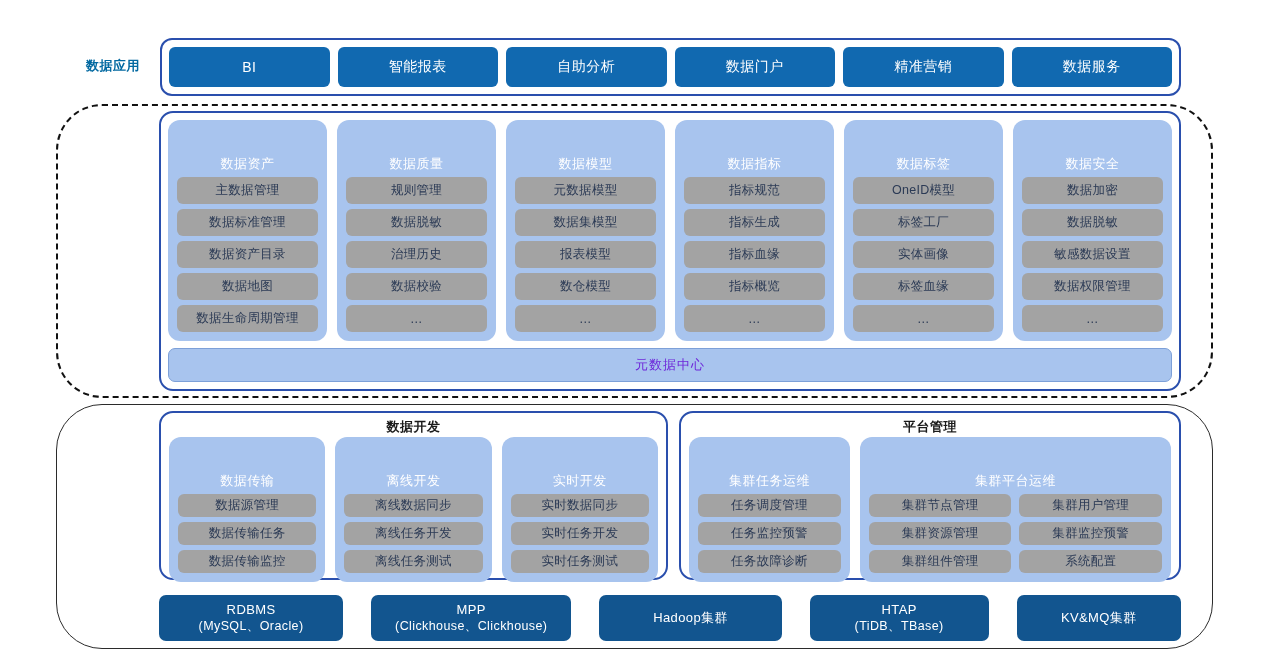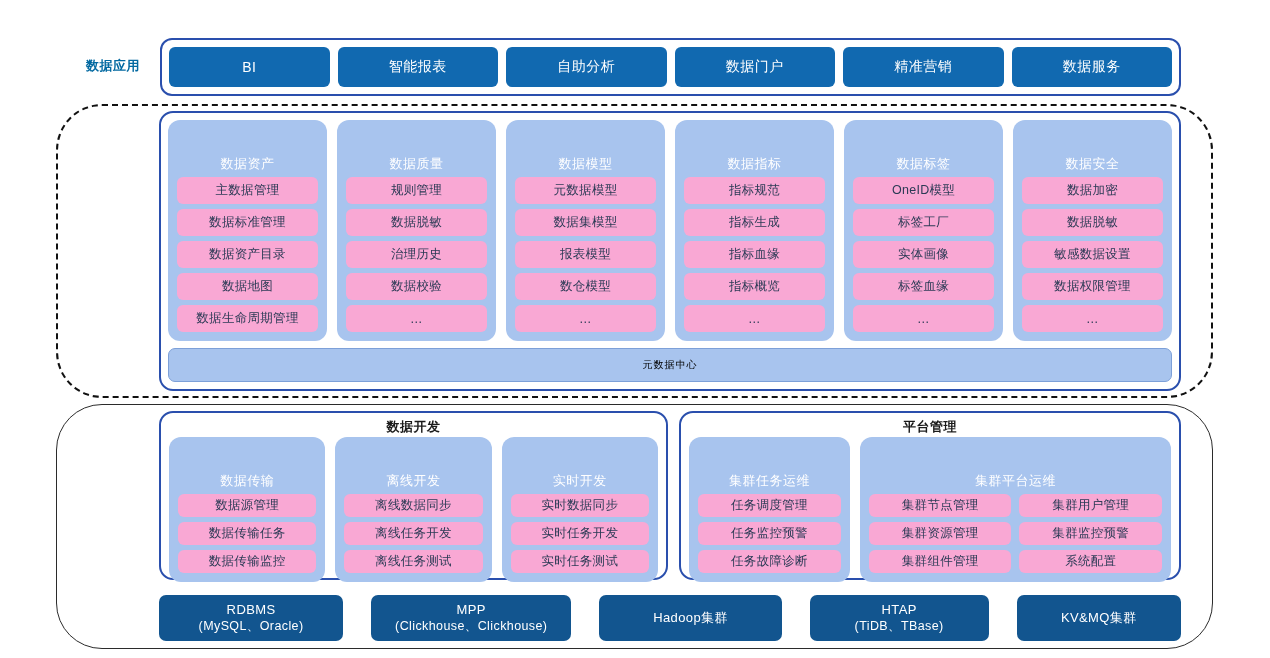--- a/index.html
+++ b/index.html
@@ -112,42 +112,42 @@
     letter-spacing: 0.5px;
     margin-top: 27px;
   }
   .pill-list {
     display: flex;
     flex-direction: column;
     gap: 5px;
     flex: 1 1 auto;
   }
   .pill {
-    background: #f9a8d4;
+    background: #a3a3a3;
     border-radius: 6px;
     flex: 1 1 0;
     min-height: 23px;
     display: flex;
     align-items: center;
     justify-content: center;
     font-size: 12.5px;
     color: #2b3a55;
     letter-spacing: 0.3px;
   }
   .meta-bar {
     height: 34px;
     background: #a8c4ee;
     border: 1px solid #7da0d8;
     border-radius: 7px;
     box-sizing: border-box;
     display: flex;
     align-items: center;
     justify-content: center;
-    color: #000000;
-    font-size: 10px;
+    color: #6d28d9;
+    font-size: 13px;
     letter-spacing: 1px;
   }
 
   
   .compute-capsule {
     position: absolute;
     left: 56px;
     top: 404px;
     width: 1157px;
     height: 245px;

